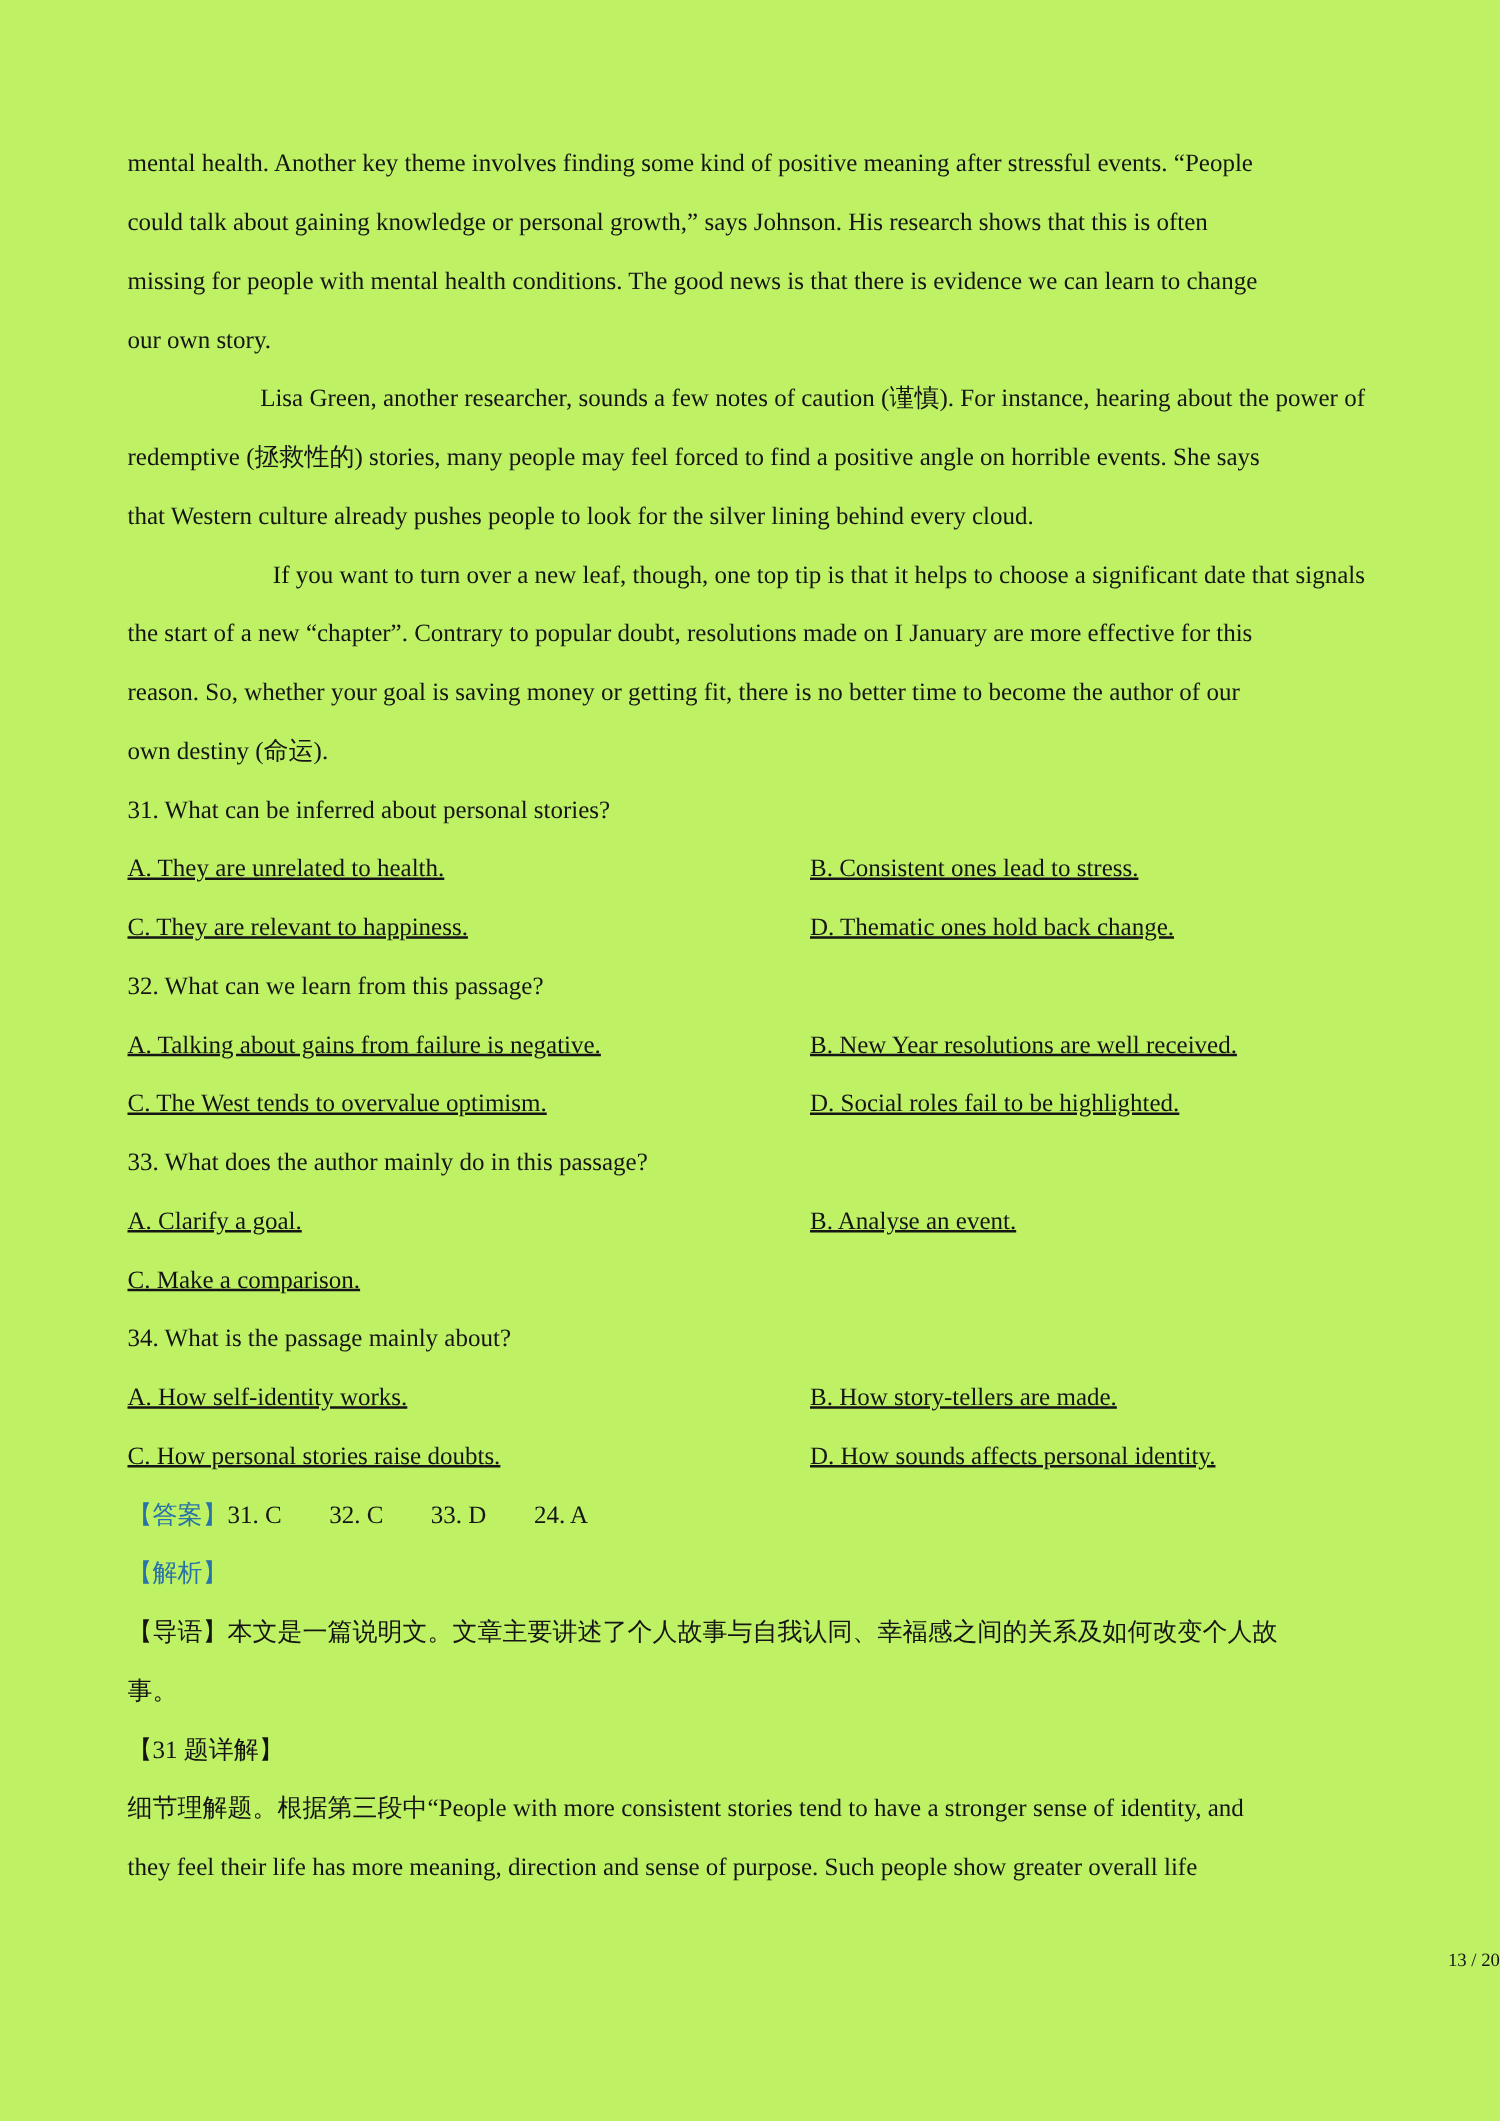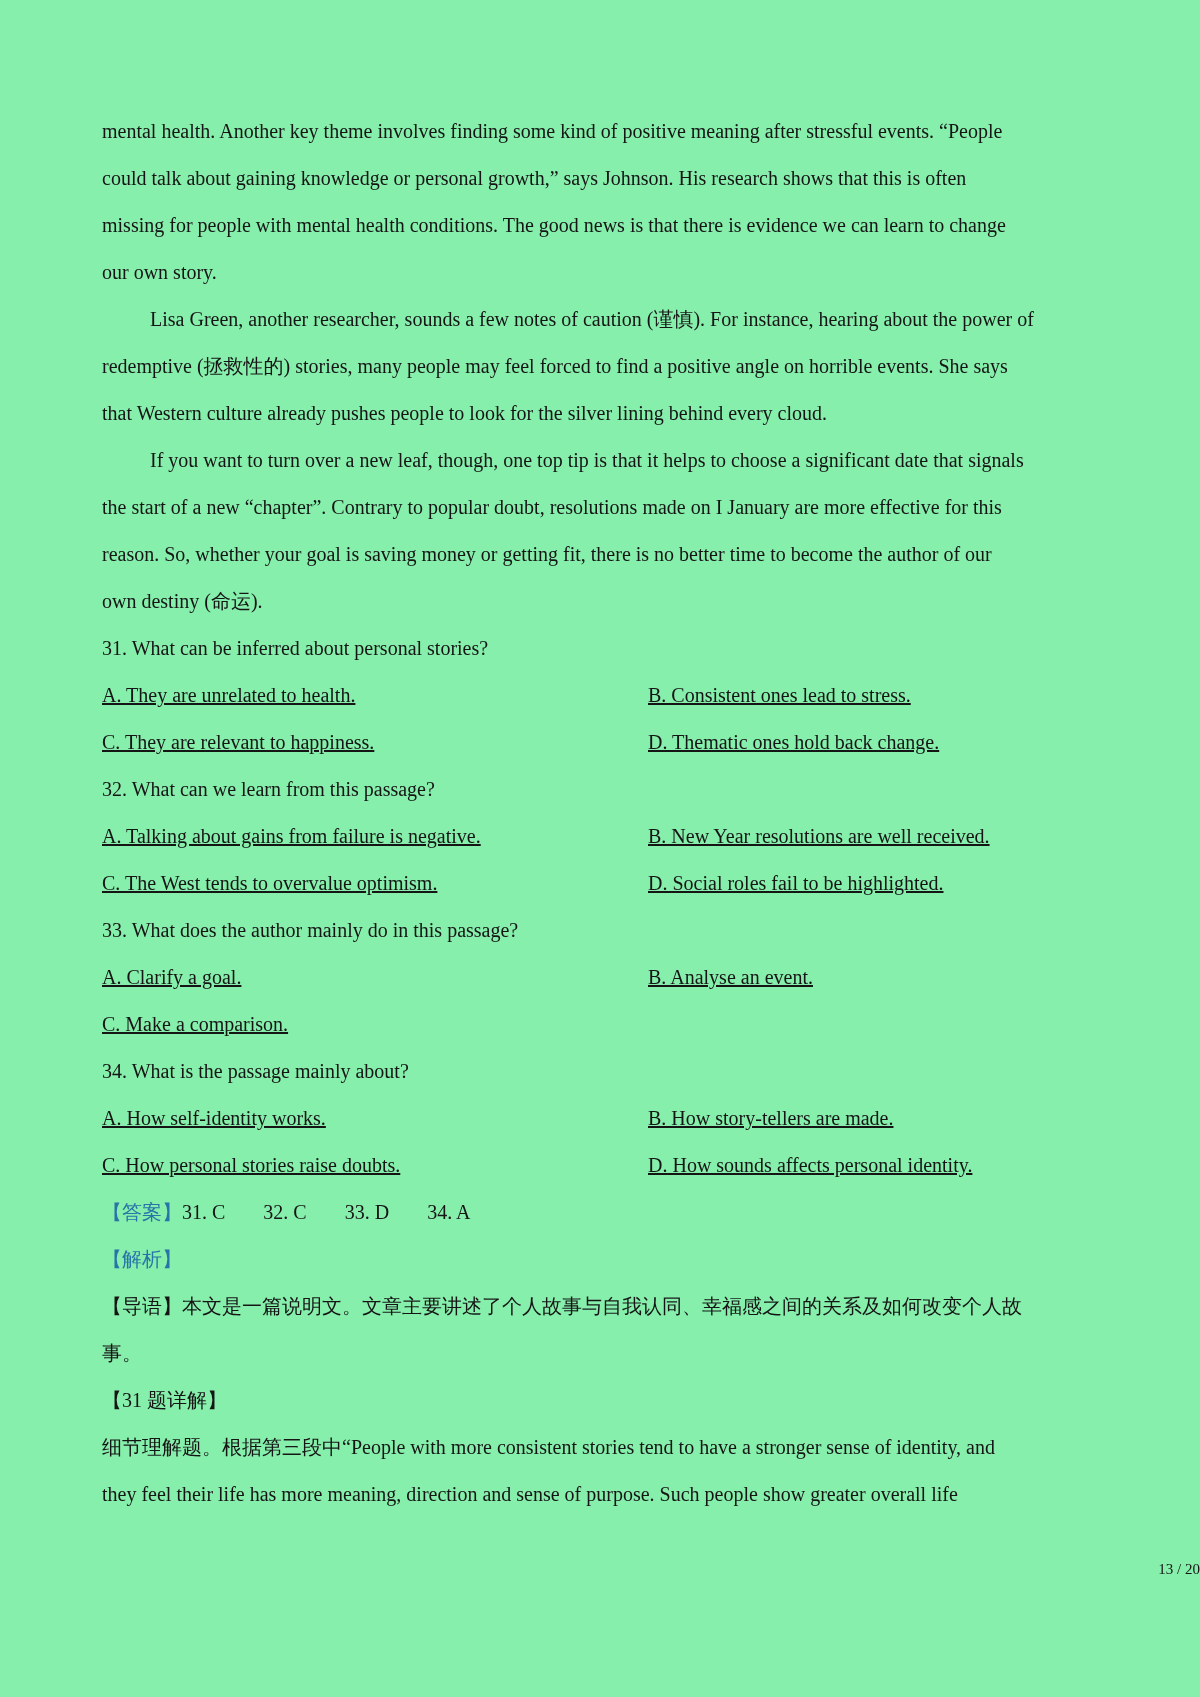--- a/index.html
+++ b/index.html
@@ -4,39 +4,40 @@
 <style>
   html, body {
     margin: 0;
     padding: 0;
     background: #ffffff;
   }
   .page {
     position: relative;
     width: 1200px;
     height: 1697px;
-    background: #86efac;
+    background: #bef264;
     font-family: "Liberation Serif", "DejaVu Serif", serif;
     color: #151515;
     overflow: hidden;
   }
   .content {
     position: absolute;
     left: 102px;
     top: 108px;
     width: 990px;
   }
   .ln {
     height: 47px;
     line-height: 47px;
     font-size: 20px;
     white-space: nowrap;
   }
   .indent {
     text-indent: 48px;
+    text-align: right;
   }
   .opt-row {
     display: flex;
     text-decoration: underline;
   }
   .opt-row .opt-left {
     width: 502px;
     flex: 0 0 502px;
   }
   .opt-row .opt-right {
@@ -127,21 +128,21 @@
         <span class="opt-left">A. How self-identity works.</span>
         <span class="opt-right">B. How story-tellers are made.</span>
       </div>
       <div class="ln opt-row">
         <span class="opt-left">C. How personal stories raise doubts.</span>
         <span class="opt-right">D. How sounds affects personal identity.</span>
       </div>
     </div>
 
     <div class="ln">
-      <span class="blue">【答案】</span><span class="ans-item">31. C</span><span class="ans-item">32. C</span><span class="ans-item">33. D</span><span class="ans-item">34. A</span>
+      <span class="blue">【答案】</span><span class="ans-item">31. C</span><span class="ans-item">32. C</span><span class="ans-item">33. D</span><span class="ans-item">24. A</span>
     </div>
 
     <div class="ln blue">【解析】</div>
 
     <div>
       <div class="ln">【导语】本文是一篇说明文。文章主要讲述了个人故事与自我认同、幸福感之间的关系及如何改变个人故</div>
       <div class="ln">事。</div>
     </div>
 
     <div>

